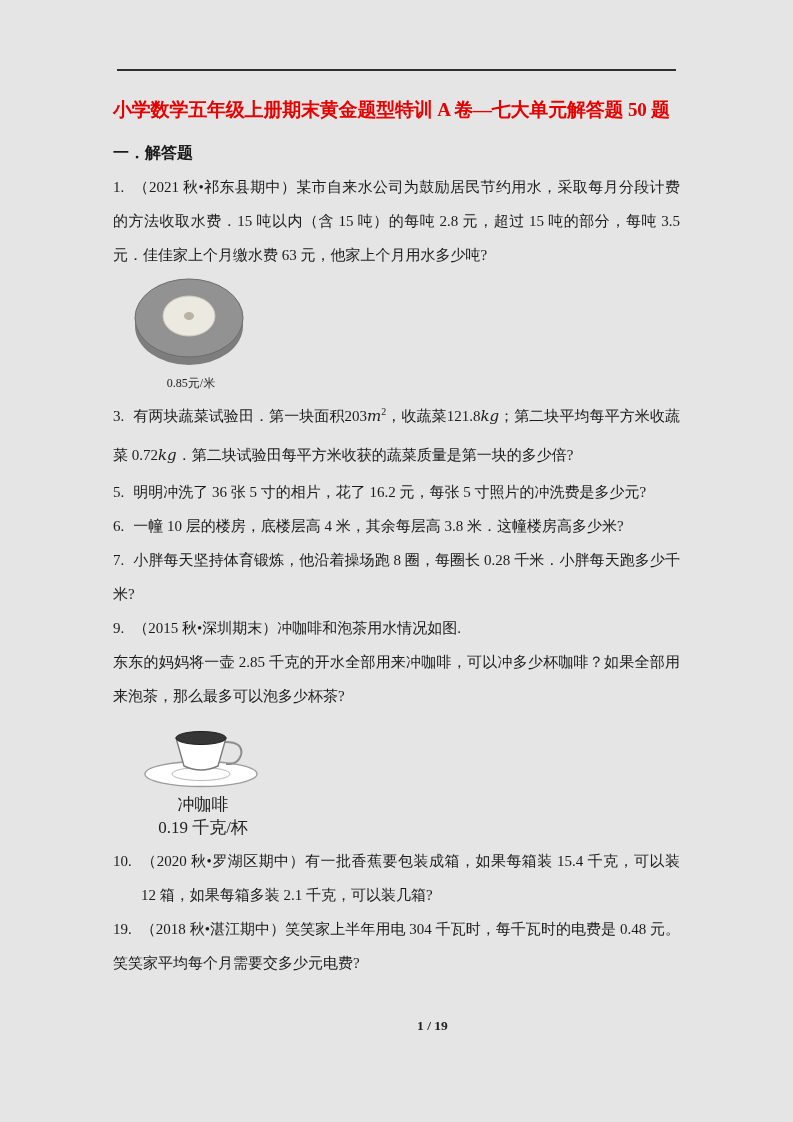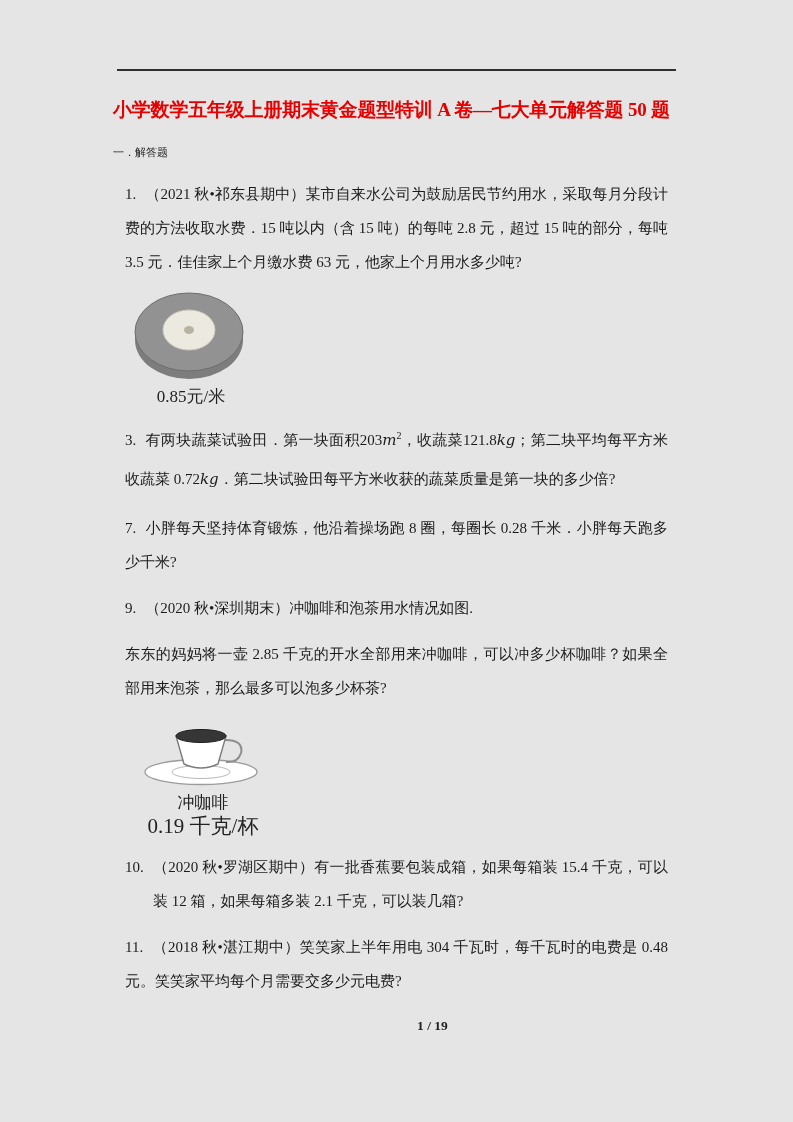--- a/index.html
+++ b/index.html
@@ -13,33 +13,33 @@
   }
   .top-rule{
     position:absolute;top:69px;left:117px;width:559px;height:0;
     border-top:2px solid #2f2f2f;
   }
   .content{position:absolute;top:95px;left:113px;width:567px;}
   .doc-title{
     font-size:19px;font-weight:bold;color:#e60000;
     margin:0 0 15px 0;line-height:30px;white-space:nowrap;letter-spacing:-0.2px;
   }
-  .section-heading{font-size:11px;font-weight:normal;margin:0 0 5px 0;line-height:25px;}
-  .q{font-size:15px;line-height:34px;margin:12px;text-align:justify;}
+  .section-heading{font-size:16px;font-weight:bold;margin:0 0 5px 0;line-height:25px;}
+  .q{font-size:15px;line-height:34px;margin:0;text-align:justify;}
   .q3{line-height:39px;}
   .qnum{margin-right:9px;}
   .hang{padding-left:28px;text-indent:-28px;}
   .q sup{font-size:10px;line-height:0;}
   .mvar{font-style:italic;font-family:"DejaVu Serif","Liberation Serif",serif;}
   .fig-ribbon{margin:5px 0 2px 16px;width:124px;text-align:center;}
-  .fig-ribbon .price{font-size:17px;line-height:24px;color:#222;}
+  .fig-ribbon .price{font-size:12px;line-height:24px;color:#222;}
   .fig-row{display:flex;gap:27px;margin:6px 0 4px 26px;}
   .fig{text-align:center;}
   .fig .caption{font-size:17px;line-height:23px;color:#222;}
-  .fig .rate{font-size:21px;line-height:24px;color:#222;}
+  .fig .rate{font-size:17px;line-height:24px;color:#222;}
   .footer{
     position:absolute;top:1018px;left:0;width:100%;
     text-align:center;font-size:13.5px;font-weight:bold;color:#222;margin-left:36px;
   }
 </style>
 </head>
 <body>
 
 <div class="page">
 
@@ -60,44 +60,46 @@
         <ellipse cx="57" cy="41" rx="54" ry="39" fill="#929292" stroke="#6d6d6d" stroke-width="1"></ellipse>
         <ellipse cx="57" cy="39" rx="26" ry="20" fill="#ece9e0" stroke="#cfc9ba" stroke-width="1"></ellipse>
         <ellipse cx="57" cy="39" rx="5" ry="4" fill="#b8b2a1"></ellipse>
       </svg>
       <div class="price">0.85元/米</div>
     </div>
 
     <p class="q q3"><span class="qnum">3.</span><span>有两块蔬菜试验田．第一块面积203</span><i class="mvar">m</i><sup>2</sup><span>，收蔬菜121.8</span><i class="mvar">kg</i><span>；第二块平均每平方米收蔬菜 0.72</span><i class="mvar">kg</i><span>．第二块试验田每平方米收获的蔬菜质量是第一块的多少倍?</span></p>
 
 
+    <p class="q"><span class="qnum">5.</span><span>明明冲洗了 36 张 5 寸的相片，花了 16.2 元，每张 5 寸照片的冲洗费是多少元?</span></p>
 
+    <p class="q"><span class="qnum">6.</span><span>一幢 10 层的楼房，底楼层高 4 米，其余每层高 3.8 米．这幢楼房高多少米?</span></p>
 
     <p class="q"><span class="qnum">7.</span><span>小胖每天坚持体育锻炼，他沿着操场跑 8 圈，每圈长 0.28 千米．小胖每天跑多少千米?</span></p>
 
 
-    <p class="q"><span class="qnum">9.</span><span>（2020 秋•深圳期末）冲咖啡和泡茶用水情况如图.</span></p>
+    <p class="q"><span class="qnum">9.</span><span>（2015 秋•深圳期末）冲咖啡和泡茶用水情况如图.</span></p>
 
     <p class="q">东东的妈妈将一壶 2.85 千克的开水全部用来冲咖啡，可以冲多少杯咖啡？如果全部用来泡茶，那么最多可以泡多少杯茶?</p>
 
     <div class="fig-row">
       <div class="fig">
         <svg width="128" height="70" viewBox="0 0 128 70" aria-hidden="true">
           <ellipse cx="62" cy="55" rx="56" ry="12.5" fill="#ffffff" stroke="#9c9c9c" stroke-width="1.3"></ellipse>
           <ellipse cx="62" cy="55" rx="29" ry="6.5" fill="none" stroke="#b8b8b8" stroke-width="1"></ellipse>
           <path d="M86 23 q 19 0 16 13 q -3 10 -15 9" fill="none" stroke="#8e8e8e" stroke-width="2"></path>
           <path d="M37 19 L87 19 L79 47 Q 62 55 45 47 Z" fill="#ffffff" stroke="#7a7a7a" stroke-width="1.4"></path>
           <ellipse cx="62" cy="19" rx="25" ry="6.5" fill="#363636" stroke="#1d1d1d" stroke-width="1"></ellipse>
         </svg>
         <div class="caption">冲咖啡</div>
         <div class="rate">0.19 千克/杯</div>
       </div>
     </div>
 
     <p class="q hang"><span class="qnum">10.</span><span>（2020 秋•罗湖区期中）有一批香蕉要包装成箱，如果每箱装 15.4 千克，可以装 12 箱，如果每箱多装 2.1 千克，可以装几箱?</span></p>
 
-    <p class="q"><span class="qnum">11.</span><span>（2018 秋•湛江期中）笑笑家上半年用电 304 千瓦时，每千瓦时的电费是 0.48 元。笑笑家平均每个月需要交多少元电费?</span></p>
+    <p class="q"><span class="qnum">19.</span><span>（2018 秋•湛江期中）笑笑家上半年用电 304 千瓦时，每千瓦时的电费是 0.48 元。笑笑家平均每个月需要交多少元电费?</span></p>
 
   </div>
 
   <div class="footer">1 / 19</div>
 
 </div>
 
 </body></html>

